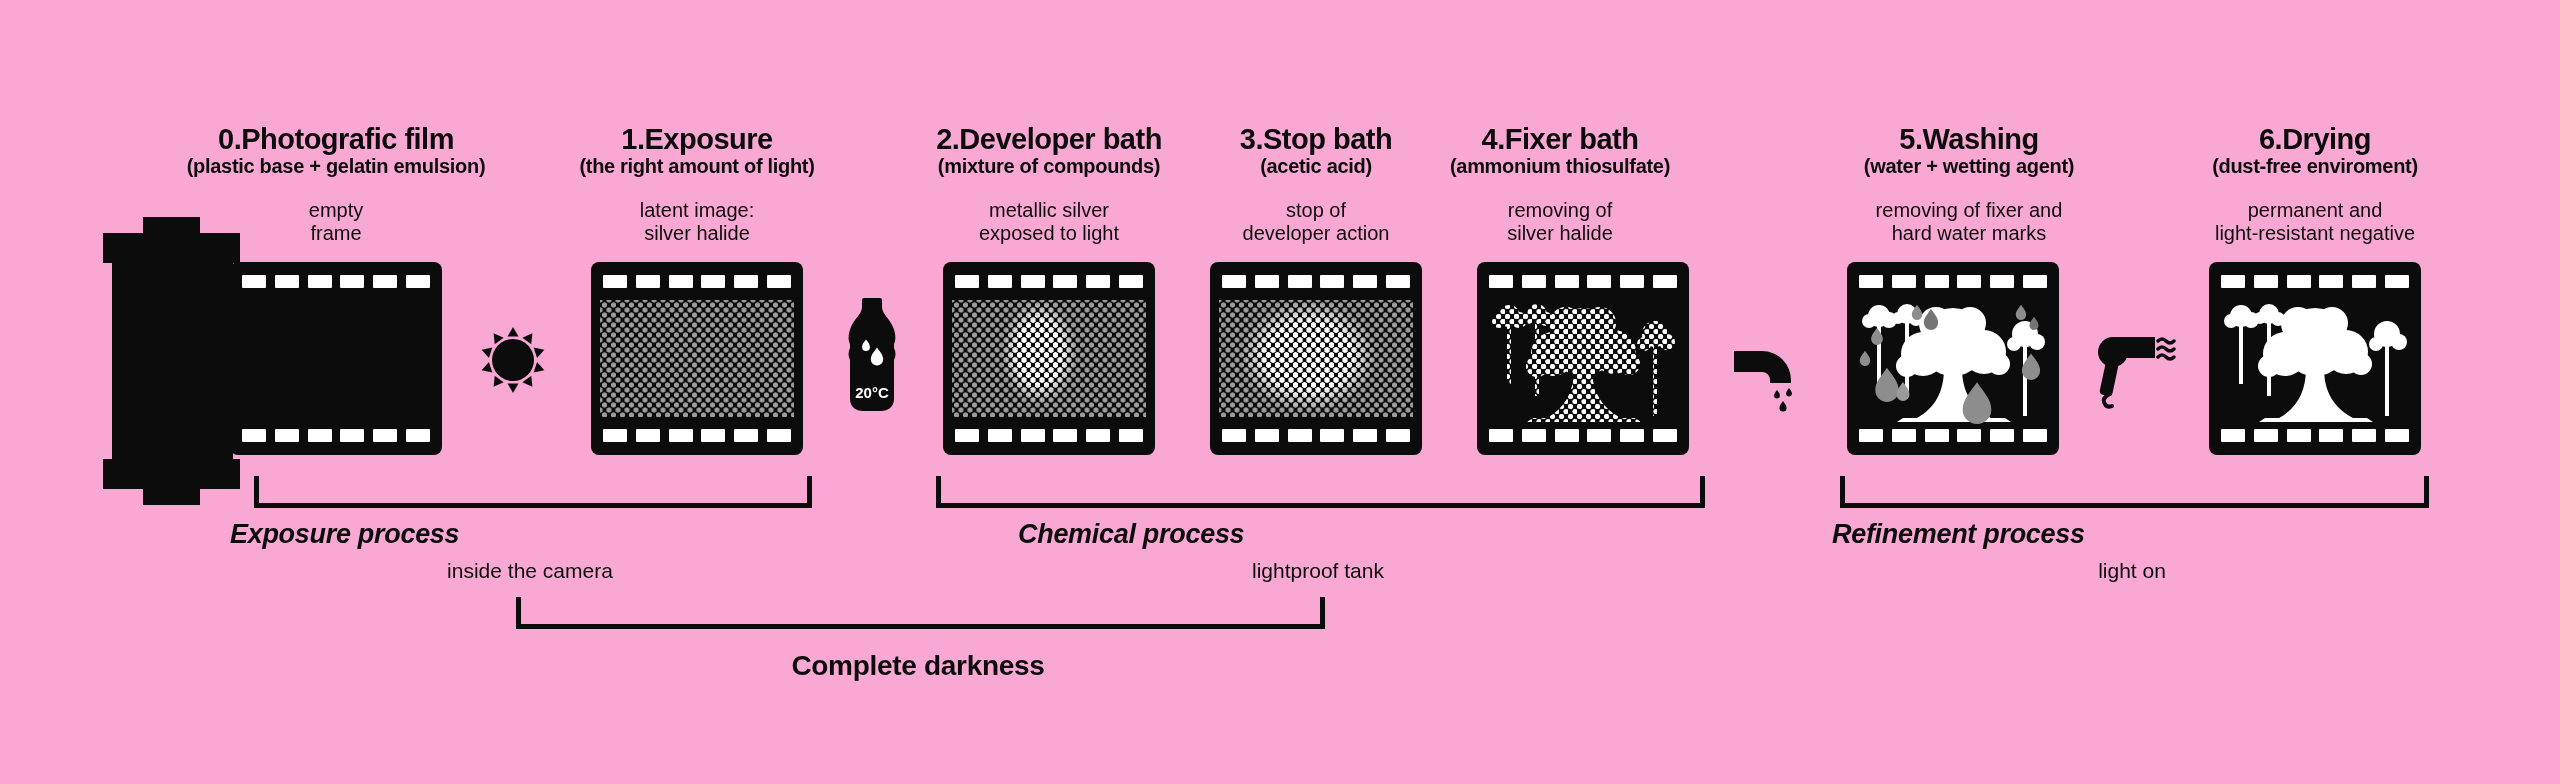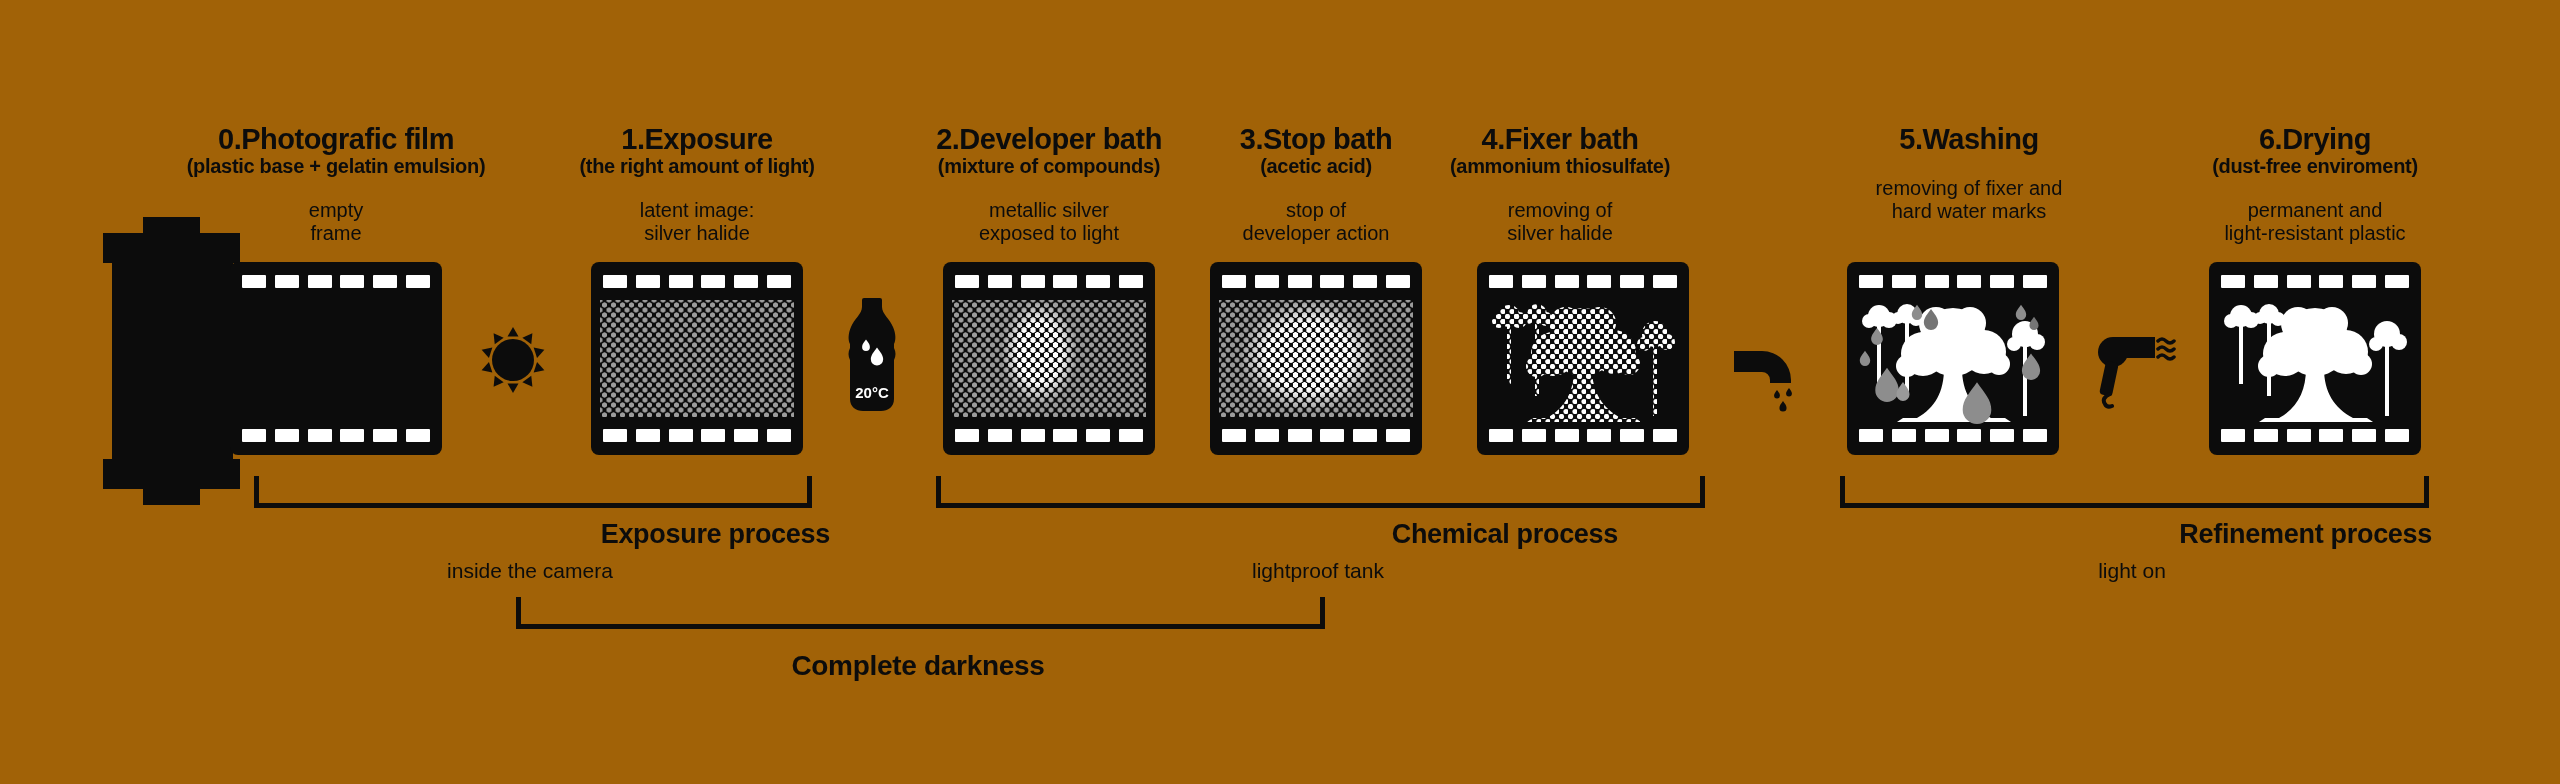--- a/index.html
+++ b/index.html
@@ -1,16 +1,16 @@
 <!DOCTYPE html>
 <html><head>
 <meta charset="utf-8">
 <style>
   html,body{margin:0;padding:0;background:#fff;}
-  .canvas{position:relative;width:2560px;height:784px;background:#a16207;overflow:hidden;
+  .canvas{position:relative;width:2560px;height:784px;background:#f9a8d4;overflow:hidden;
           font-family:"Liberation Sans",sans-serif;color:#0c0c0c;}
   svg{display:block;}
   .abs{position:absolute;}
 
   
   .stagehead{position:absolute;top:124px;width:420px;text-align:center;}
   .st-title{font-size:29px;font-weight:700;letter-spacing:-0.5px;line-height:31px;}
   .st-sub{font-size:20px;font-weight:700;letter-spacing:-0.3px;line-height:22px;}
   .st-desc{font-size:20px;font-weight:400;line-height:23px;margin-top:22px;}
 
@@ -30,21 +30,21 @@
     background-size:9px 10px;background-position:0 0,4.5px 5px;}
   .blob.small{-webkit-mask-image:radial-gradient(ellipse 40px 55px at 45% 45%,#000 55%,transparent 95%);
               mask-image:radial-gradient(ellipse 40px 55px at 45% 45%,#000 55%,transparent 95%);}
   .blob.big{-webkit-mask-image:radial-gradient(ellipse 72px 58px at 46% 48%,#000 58%,transparent 95%);
             mask-image:radial-gradient(ellipse 72px 58px at 46% 48%,#000 58%,transparent 95%);}
   .scene{position:absolute;left:9px;top:32px;}
 
   
   .bracket{position:absolute;height:27px;border-left:5px solid #0c0c0c;
            border-right:5px solid #0c0c0c;border-bottom:5px solid #0c0c0c;}
-  .plabel{position:absolute;top:518px;width:600px;text-align:right;font-size:27px;font-weight:700;line-height:32px;letter-spacing:-0.3px;}
+  .plabel{position:absolute;top:518px;width:600px;text-align:left;font-size:27px;font-weight:700;line-height:32px;letter-spacing:-0.3px;font-style:italic;}
   .psub{position:absolute;top:559px;width:600px;text-align:center;font-size:21px;font-weight:400;}
   .dlabel{position:absolute;top:642px;width:600px;text-align:center;font-size:28px;font-weight:700;letter-spacing:-0.3px;margin-top:8px;}
 </style>
 </head>
 <body>
 
 <div class="canvas">
 
   <svg width="0" height="0" style="position:absolute" aria-hidden="true">
     <defs>
@@ -116,31 +116,32 @@
   <div class="stagehead" style="left:1350px">
     <div class="st-title">4.Fixer bath</div>
     <div class="st-sub">(ammonium thiosulfate)</div>
     <div class="st-desc">
       <div>removing of</div>
         <div>silver halide</div>
     </div>
   </div>
   <div class="stagehead" style="left:1759px">
     <div class="st-title">5.Washing</div>
+    <div class="st-sub">(water + wetting agent)</div>
     <div class="st-desc">
       <div>removing of fixer and</div>
         <div>hard water marks</div>
     </div>
   </div>
   <div class="stagehead" style="left:2105px">
     <div class="st-title">6.Drying</div>
     <div class="st-sub">(dust-free enviroment)</div>
     <div class="st-desc">
       <div>permanent and</div>
-        <div>light-resistant plastic</div>
+        <div>light-resistant negative</div>
     </div>
   </div>
 
   <svg class="abs" style="left:103px;top:217px" width="137" height="288" viewBox="0 0 137 288" fill="#0c0c0c">
     <rect x="40" y="0" width="57" height="22"></rect>
     <rect x="0" y="16" width="137" height="30"></rect>
     <rect x="9" y="16" width="121" height="256"></rect>
     <rect x="0" y="242" width="137" height="30"></rect>
     <rect x="40" y="266" width="57" height="22"></rect>
   </svg>

